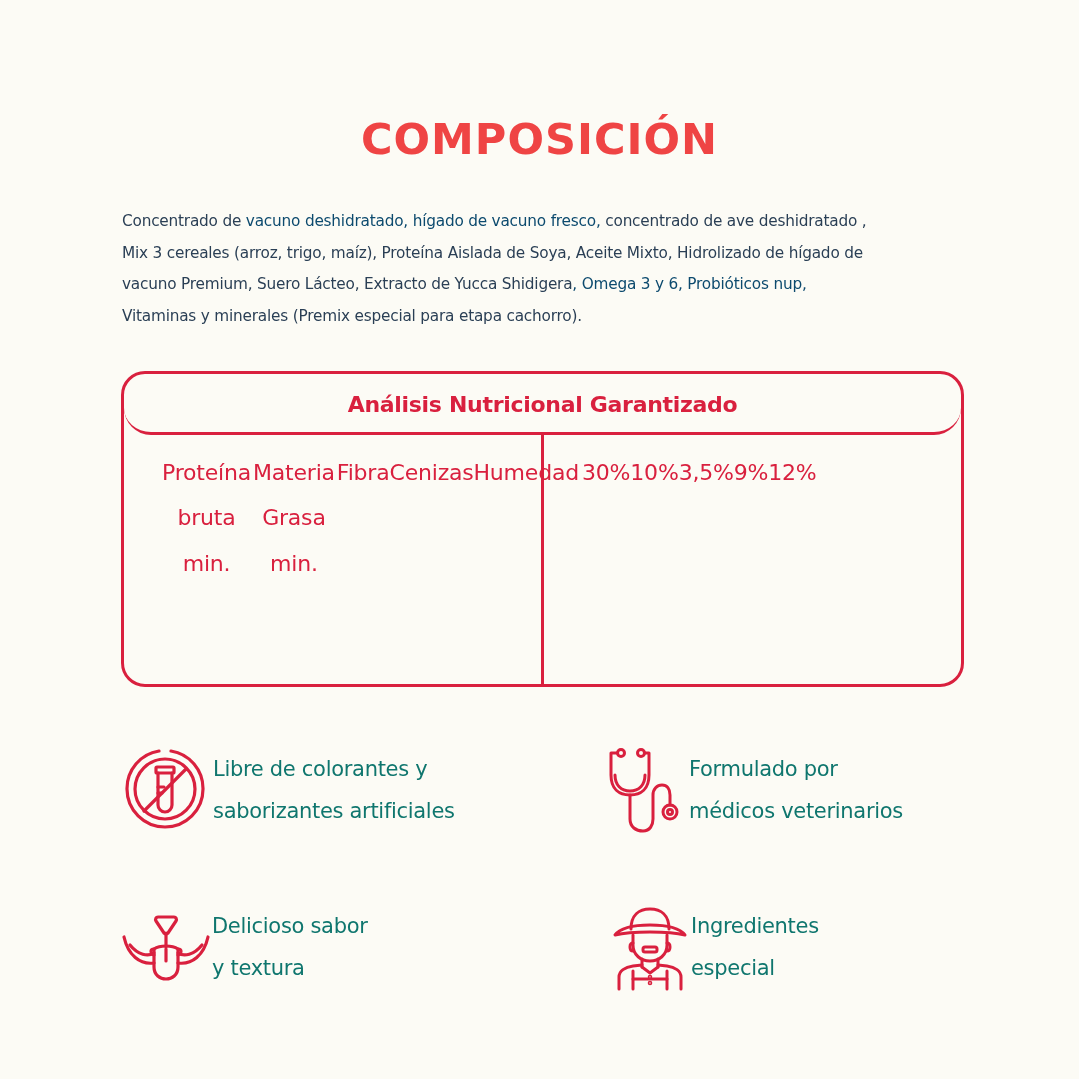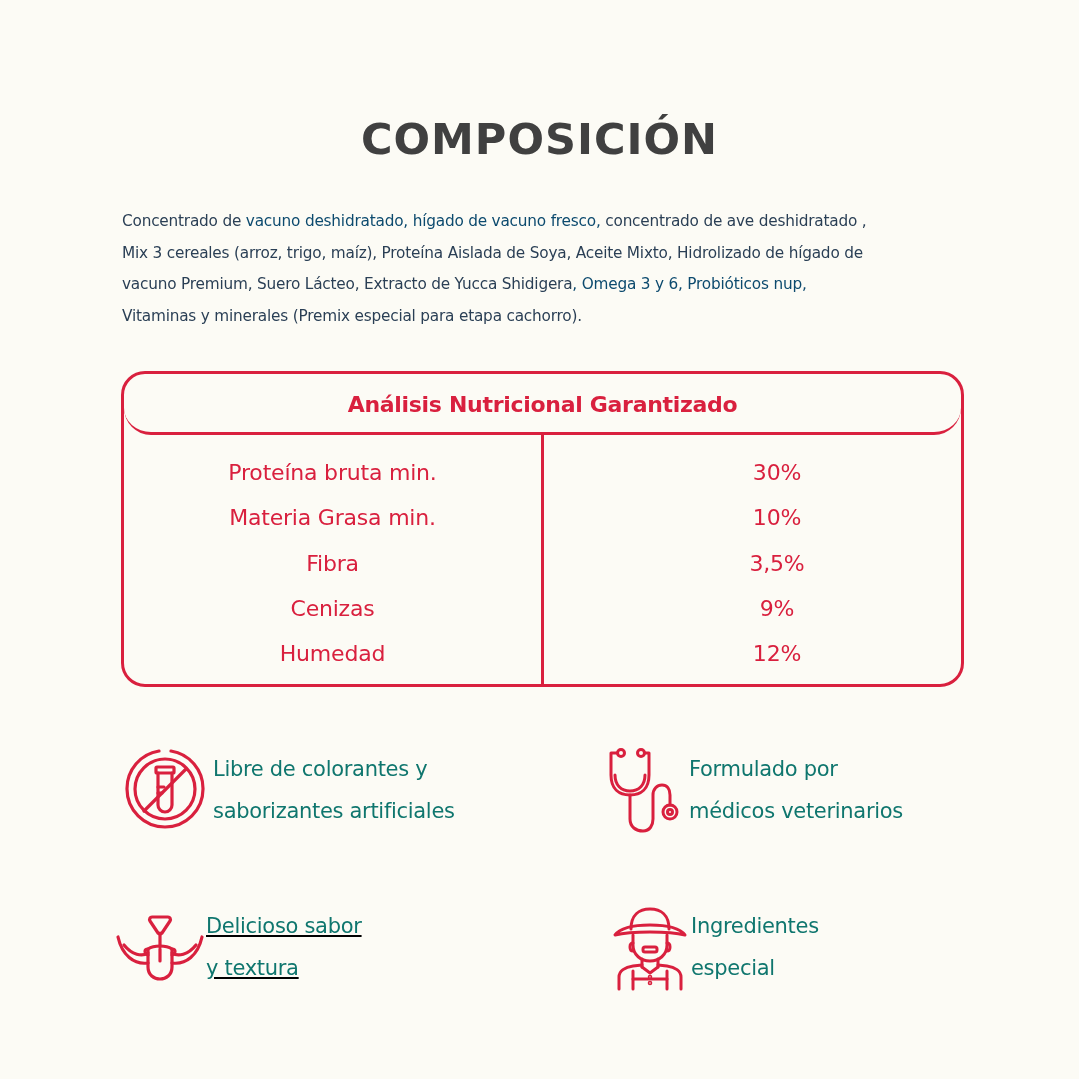--- a/index.html
+++ b/index.html
@@ -17,21 +17,21 @@
     .title {
       position: absolute;
       left: 0;
       top: 114px;
       width: 1079px;
       text-align: center;
       font-family: "DejaVu Sans", sans-serif;
       font-weight: bold;
       font-size: 43px;
       letter-spacing: 1px;
-      color: #404040;
+      color: #ef4444;
       transform: scaleY(0.98);
     }
     .composition {
       position: absolute;
       left: 122px;
       top: 206px;
       width: 880px;
       font-family: "DejaVu Sans", sans-serif;
       font-size: 15.3px;
       line-height: 31.5px;
@@ -78,21 +78,22 @@
       left: 417px;
       top: 61px;
       width: 3px;
       height: 249px;
       background: #d9203e;
     }
     .col {
       position: absolute;
       top: 76px;
       display: flex;
-      flex-direction: column;
+      flex-direction: row;
+      padding-left: 38px;
     }
     .col.left { left: 0; width: 417px; }
     .col.right { left: 420px; width: 466px; }
     .cell {
       height: 45.3px;
       line-height: 45.3px;
       text-align: center;
       font-family: "DejaVu Sans", sans-serif;
       font-size: 22px;
       color: #d9203e;
@@ -178,21 +179,21 @@
       <circle cx="71" cy="65" r="7"></circle>
       <circle cx="71" cy="65" r="2.5"></circle>
     </svg>
   </div>
   <div class="text" style="margin-top:1px;">
     <div>Formulado por</div>
     <div>médicos veterinarios</div>
   </div>
 </div>
 
-<div class="feature" style="left:114px; top:905px;text-decoration:underline;">
+<div class="feature" style="left:120px; top:905px;">
   <div class="icon" style="width:90px;height:80px;margin-right:2px;">
     <svg width="90" height="80" viewBox="0 0 90 80" fill="none" stroke="#d9203e" stroke-width="3.2" stroke-linecap="round" stroke-linejoin="round">
       <path d="M38 12 H54 C56 12 57 14 56 16 L48 28 C47 29 45 29 44 28 L36 16 C35 14 36 12 38 12 Z"></path>
       <path d="M46 28 V42"></path>
       <path d="M4 32 C8 50 20 60 34 58"></path>
       <path d="M88 32 C84 50 72 60 58 58"></path>
       <path d="M10 40 C18 50 28 52 34 48"></path>
       <path d="M82 40 C74 50 64 52 58 48"></path>
       <path d="M34 44 C30 44 30 48 34 50 M58 44 C62 44 62 48 58 50"></path>
       <path d="M34 44 C40 40 52 40 58 44 V62 C58 70 52 74 46 74 C40 74 34 70 34 62 Z"></path>

